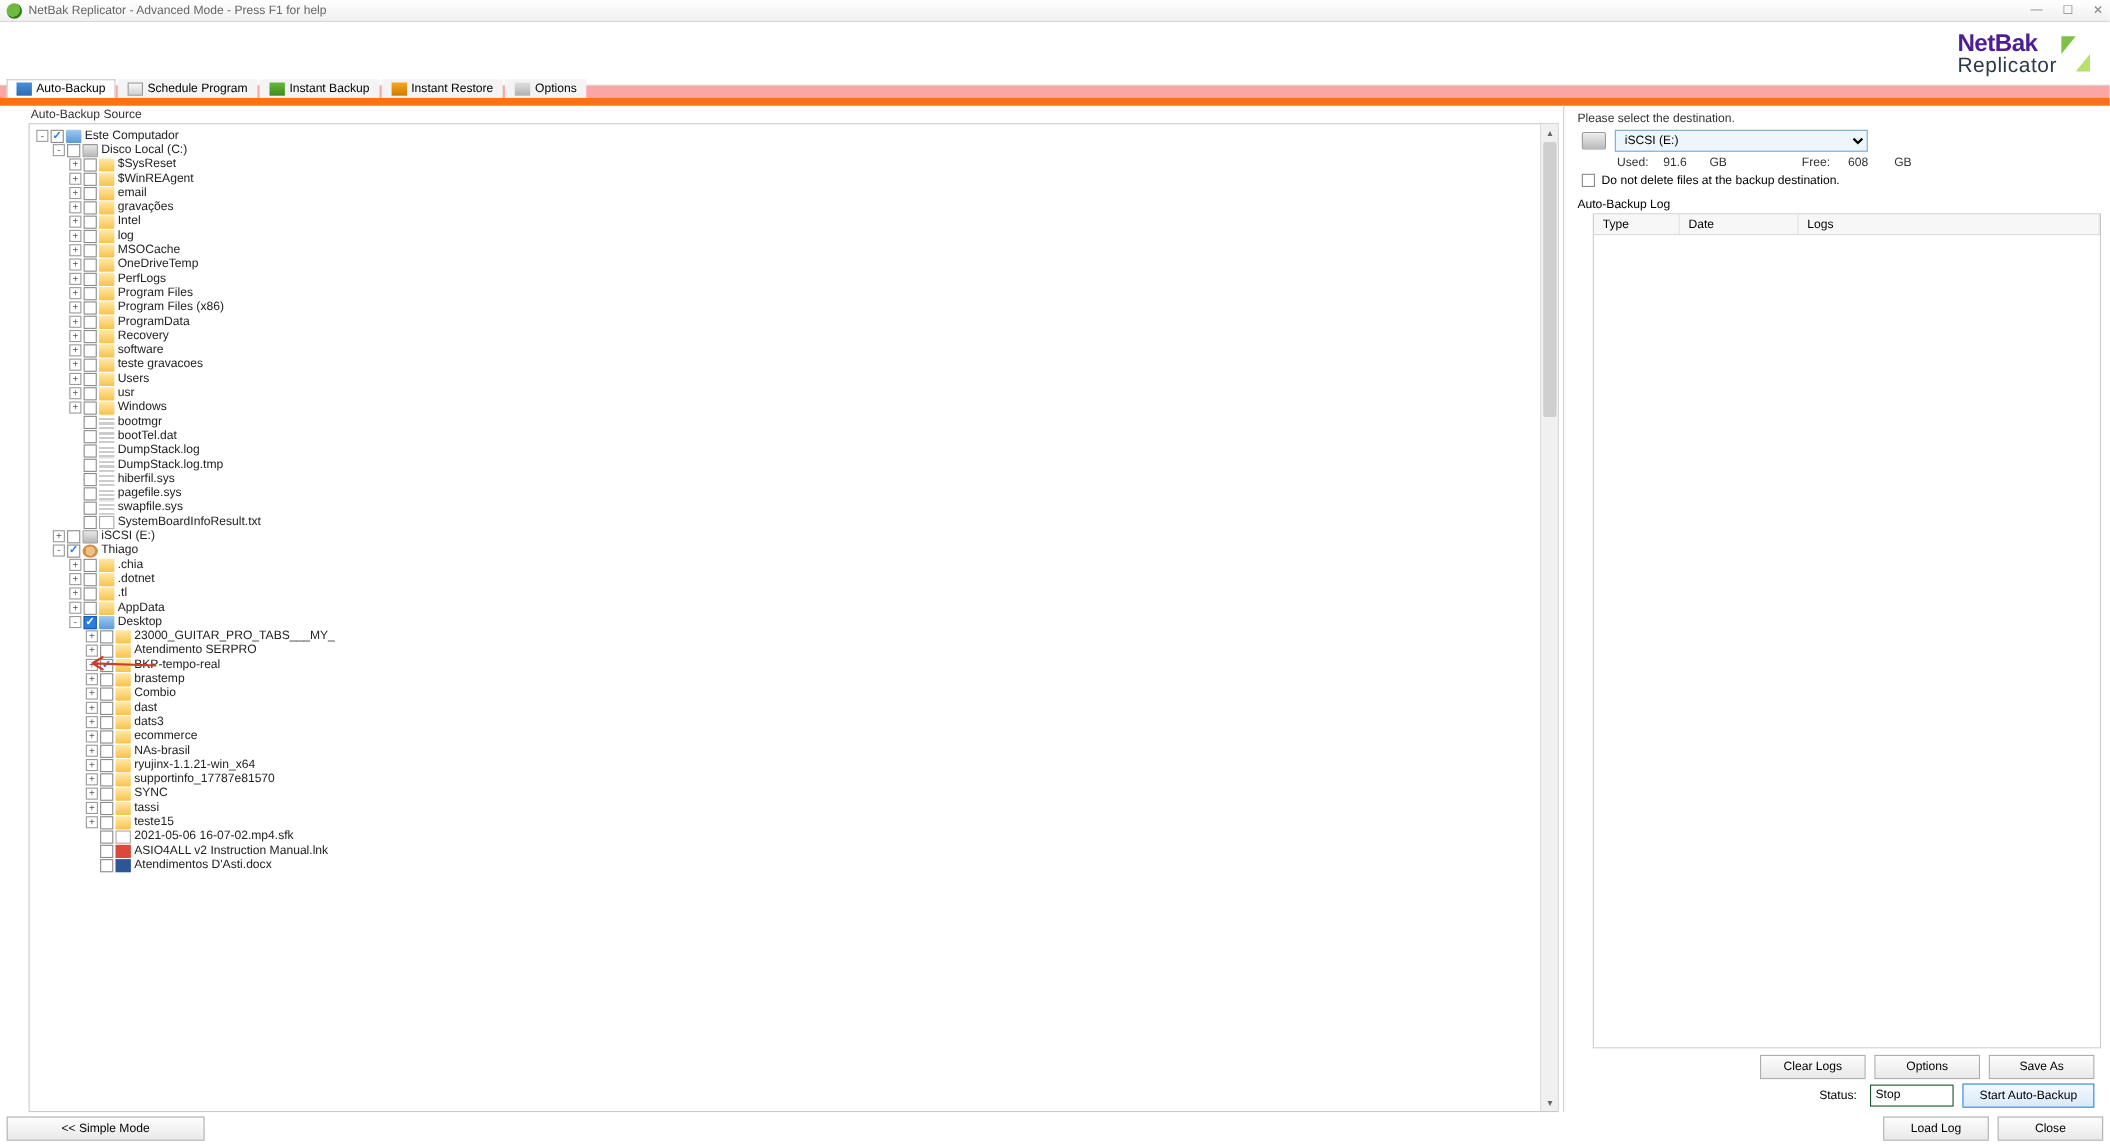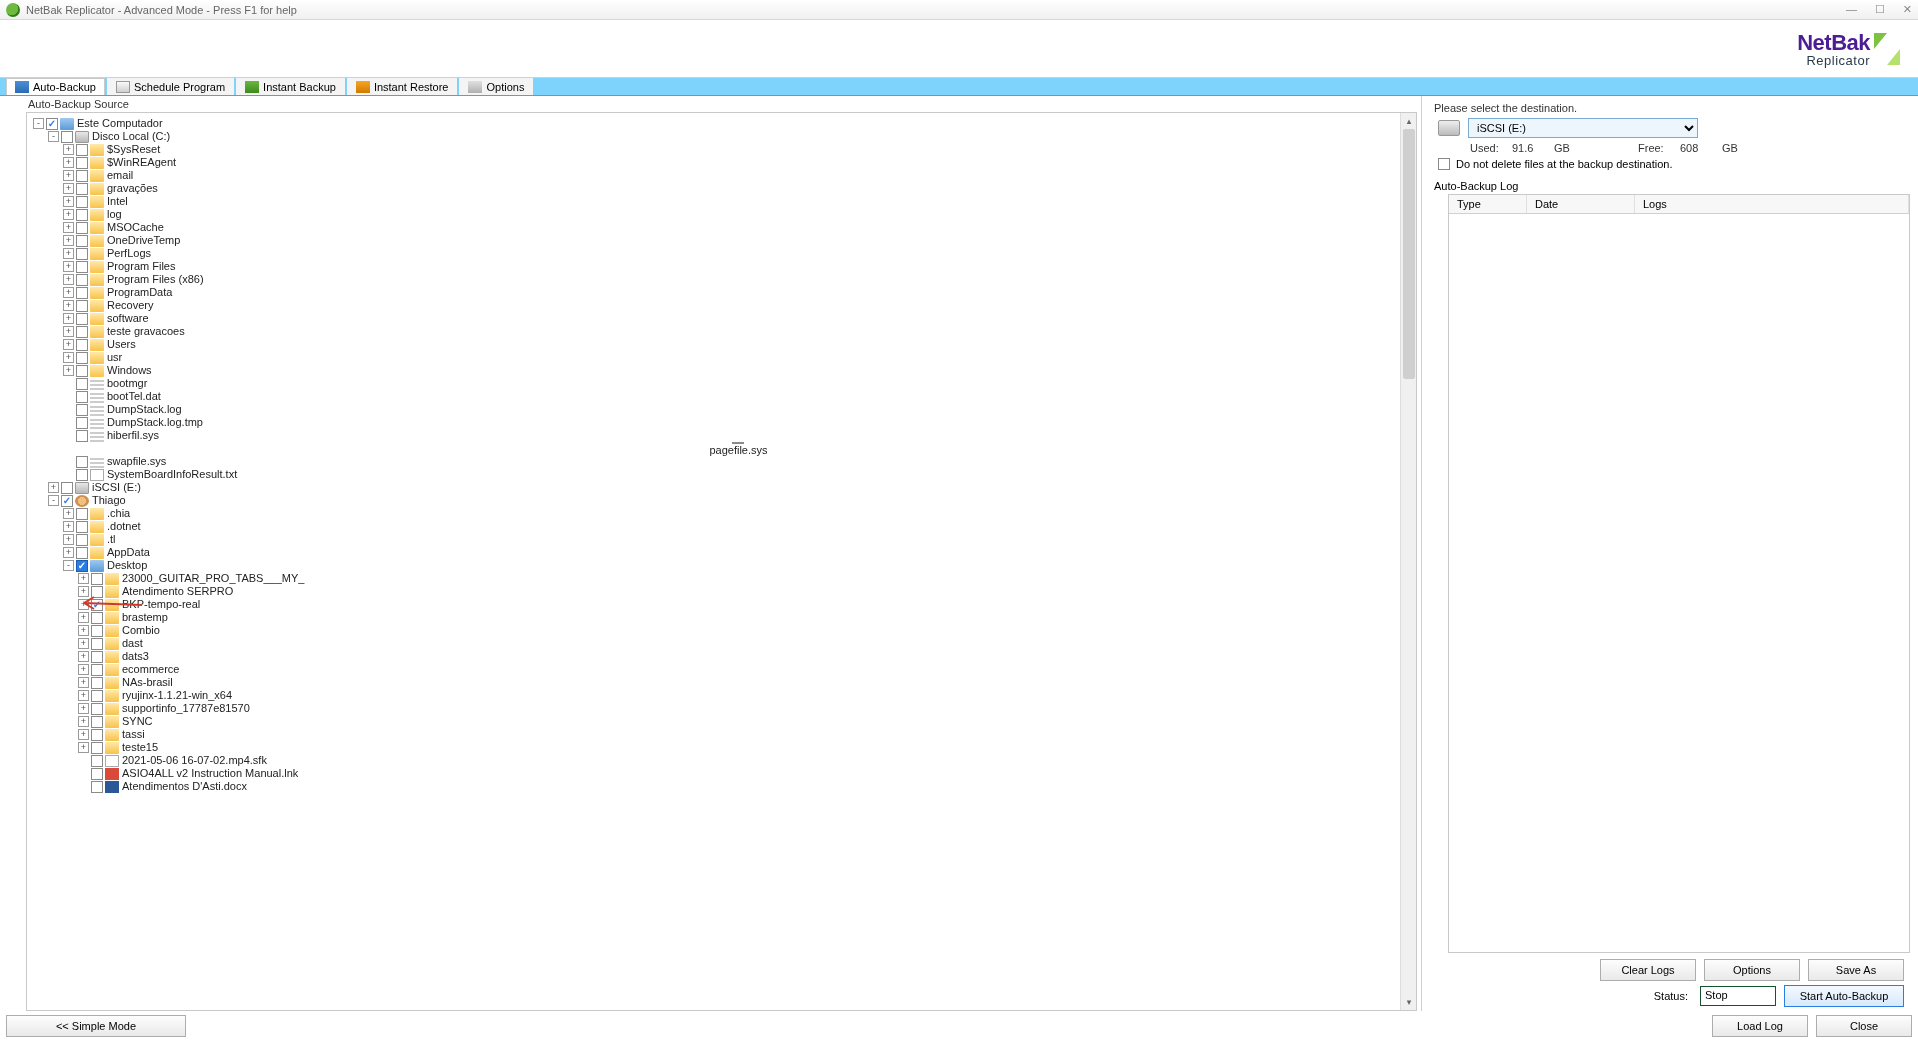--- a/index.html
+++ b/index.html
@@ -9,27 +9,27 @@
 .titlebar { height: 20px; background: linear-gradient(#fff,#f0f0f0); border-bottom: 1px solid #d8d8d8; display: flex; align-items: center; padding: 0 6px; color: #666; }
 .titlebar .icon { width: 14px; height: 14px; background: radial-gradient(circle at 40% 40%, #6eb93f 0 55%, #2e7d15 56% 100%); border-radius: 50%; margin-right: 6px; }
 .titlebar .title { flex: 1; }
 .winbtns { display: flex; gap: 18px; color: #888; font-size: 13px; }
 .winbtns span { cursor: default; }
 
 
 .headerbar { height: 58px; border-bottom: 1px solid #d0d0d0; display: flex; align-items: center; justify-content: flex-end; padding-right: 18px; background: #fff; }
 .logo { display: flex; align-items: center; gap: 4px; }
 .logo .txt1 { font-size: 22px; font-weight: 700; color: #4c1d95; letter-spacing: -0.5px; }
-.logo .txt2 { font-size: 13px; color: #2b3a4a; margin-top: -3px; display: block; text-align: right; letter-spacing: 0.5px;}
+.logo .txt2 { font-size: 19px; color: #2b3a4a; margin-top: -3px; display: block; text-align: right; letter-spacing: 0.5px;}
 .logo .mark { width: 26px; height: 32px; position: relative; }
 .logo .mark::before { content:""; position:absolute; width: 0;height:0; border-top:16px solid #7ec242; border-right:13px solid transparent; top:0;left:0;}
 .logo .mark::after  { content:""; position:absolute; width: 0;height:0; border-bottom:16px solid #b6e26b; border-left:13px solid transparent; bottom:0;right:0;}
 
 
-.toolbar { height: 18px; display: flex; align-items: flex-end; padding: 0 6px; background: #7dd3fc; border-bottom: 1px solid #f97316; }
+.toolbar { height: 18px; display: flex; align-items: flex-end; padding: 0 6px; background: #fca5a5; border-bottom: 7px solid #f97316; }
 .tbtn { display: inline-flex; align-items: center; gap: 4px; padding: 2px 8px; border: 1px solid transparent; border-bottom: none; cursor: default; background:#f4f4f4; margin-right:2px;}
 .tbtn.active { border-color: #c9c9c9; background: #fff; position: relative; }
 .tbtn .ticon { width: 14px; height: 12px; }
 .ic-save { background: linear-gradient(#4a8fd6,#2a6cb5); }
 .ic-sched { background: linear-gradient(#f9f9f9,#d0d0d0); border:1px solid #999;}
 .ic-inst  { background: linear-gradient(#68b93e,#3f8a1d); }
 .ic-rest  { background: linear-gradient(#f5a623,#d07a00); }
 .ic-opt   { background: linear-gradient(#e0e0e0,#b0b0b0); }
 
 
@@ -288,21 +288,21 @@
             <span class="cb"></span>
             <span class="fic ic-dash"></span>
             <span class="lbl">DumpStack.log.tmp</span>
           </div>
           <div class="node" style="padding-left: 34px;">
             <span class="exp none"></span>
             <span class="cb"></span>
             <span class="fic ic-dash"></span>
             <span class="lbl">hiberfil.sys</span>
           </div>
-          <div class="node" style="padding-left: 34px; flex-direction: column;">
+          <div class="node" style="padding-left: 34px;">
             <span class="exp none"></span>
             <span class="cb"></span>
             <span class="fic ic-dash"></span>
             <span class="lbl">pagefile.sys</span>
           </div>
           <div class="node" style="padding-left: 34px;">
             <span class="exp none"></span>
             <span class="cb"></span>
             <span class="fic ic-dash"></span>
             <span class="lbl">swapfile.sys</span>

